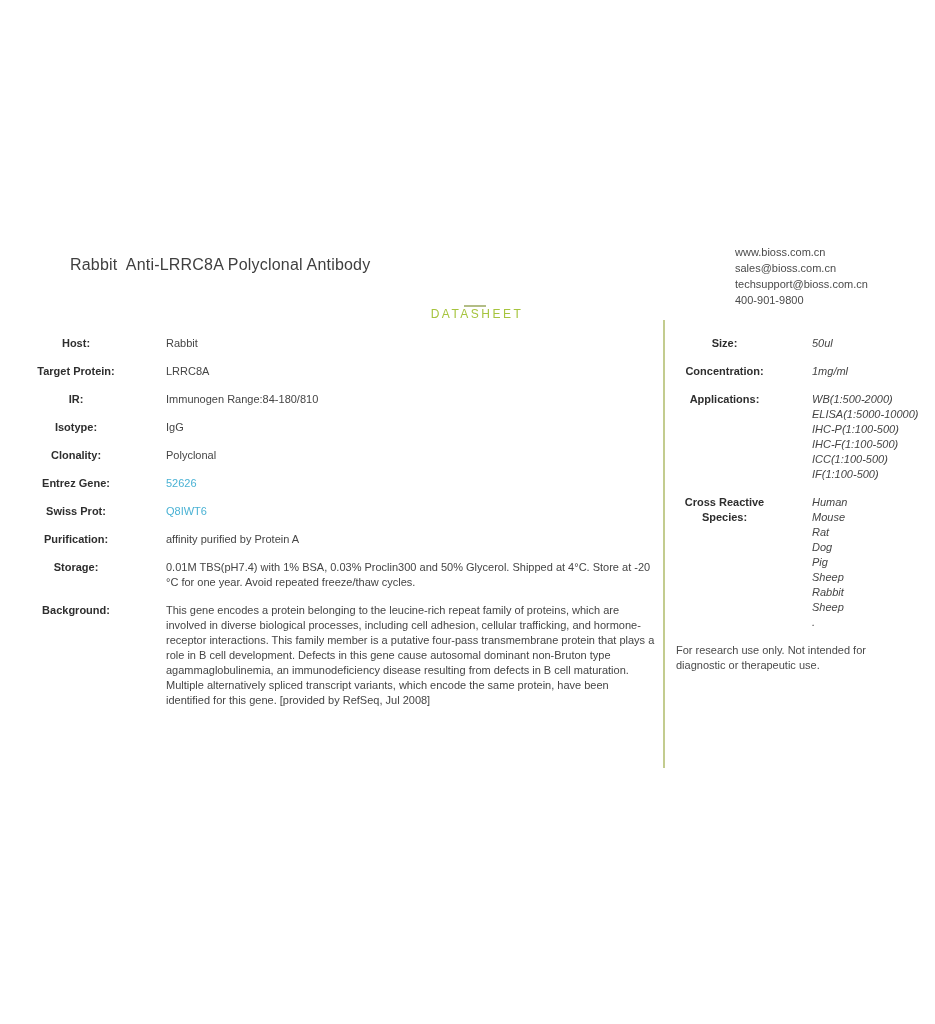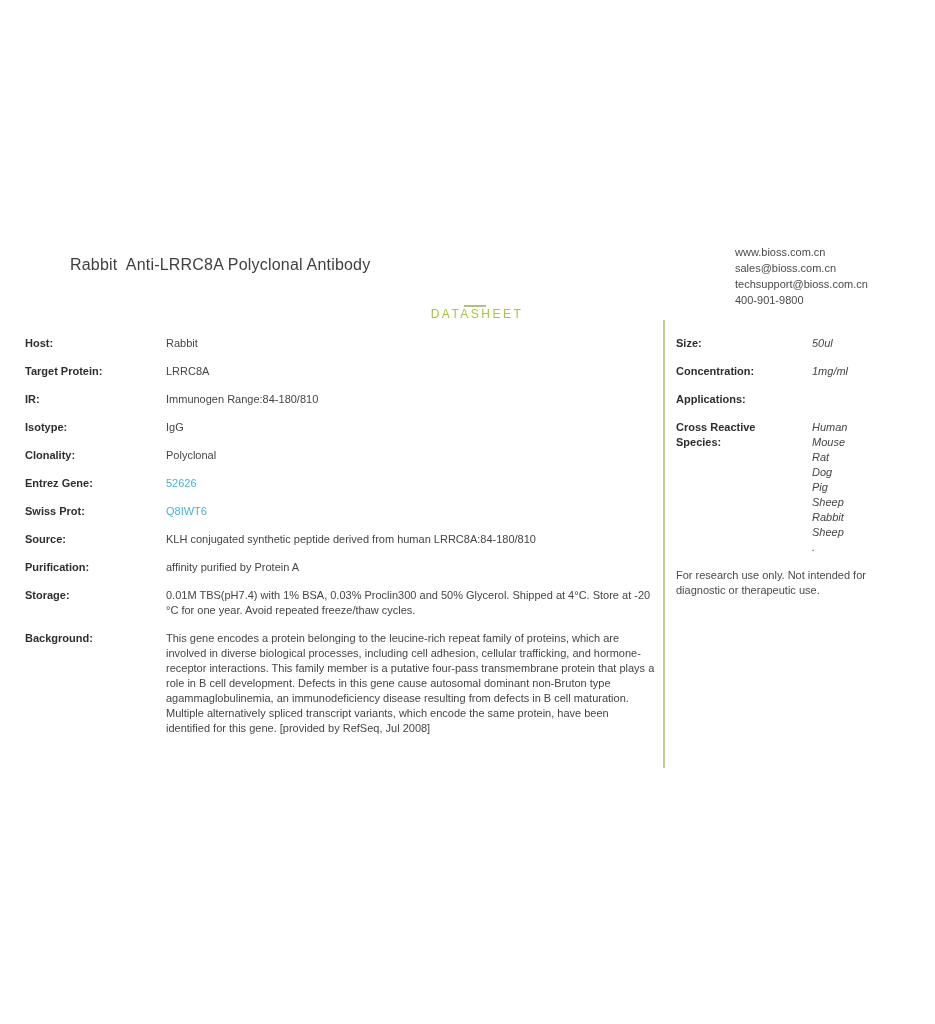--- a/index.html
+++ b/index.html
@@ -80,21 +80,21 @@
     left: 676px;
     top: 336px;
     width: 252px;
     font-size: 11px;
     line-height: 15px;
   }
   .row { display: flex; margin-bottom: 13px; }
   .lbl {
     font-weight: 700;
     color: #2e2e2e;
-    text-align: left;
+    text-align: center;
     flex: 0 0 auto;
   }
   .left-col .lbl { width: 102px; }
   .right-col .lbl { width: 97px; }
   .val { margin-left: 7px; padding-left: 32px; }
   .left-col .val { max-width: 523px; }
   .right-col .val { max-width: 148px; font-style: italic; }
   .link { color: #4ab2d4; cursor: pointer; }
   .note {
     margin-top: 12px;
@@ -154,24 +154,20 @@
     <div class="row">
       <div class="lbl">Entrez Gene:</div>
       <div class="val link">52626</div>
     </div>
 
     <div class="row">
       <div class="lbl">Swiss Prot:</div>
       <div class="val link">Q8IWT6</div>
     </div>
 
-    <div class="row">
-      <div class="lbl">Source:</div>
-      <div class="val">KLH conjugated synthetic peptide derived from human LRRC8A:84-180/810</div>
-    </div>
 
     <div class="row">
       <div class="lbl">Purification:</div>
       <div class="val">affinity purified by Protein A</div>
     </div>
 
     <div class="row">
       <div class="lbl">Storage:</div>
       <div class="val">0.01M TBS(pH7.4) with 1% BSA, 0.03% Proclin300 and 50% Glycerol. Shipped at 4°C. Store at -20 °C for one year. Avoid repeated freeze/thaw cycles.</div>
     </div>
@@ -190,20 +186,28 @@
       <div class="val">50ul</div>
     </div>
 
     <div class="row">
       <div class="lbl">Concentration:</div>
       <div class="val">1mg/ml</div>
     </div>
 
     <div class="row">
       <div class="lbl">Applications:</div>
+      <div class="val">
+        <div>WB(1:500-2000)</div>
+        <div>ELISA(1:5000-10000)</div>
+        <div>IHC-P(1:100-500)</div>
+        <div>IHC-F(1:100-500)</div>
+        <div>ICC(1:100-500)</div>
+        <div>IF(1:100-500)</div>
+      </div>
     </div>
 
     <div class="row">
       <div class="lbl">
         <div>Cross Reactive</div>
         <div>Species:</div>
       </div>
       <div class="val">
         <div>Human</div>
         <div>Mouse</div>

